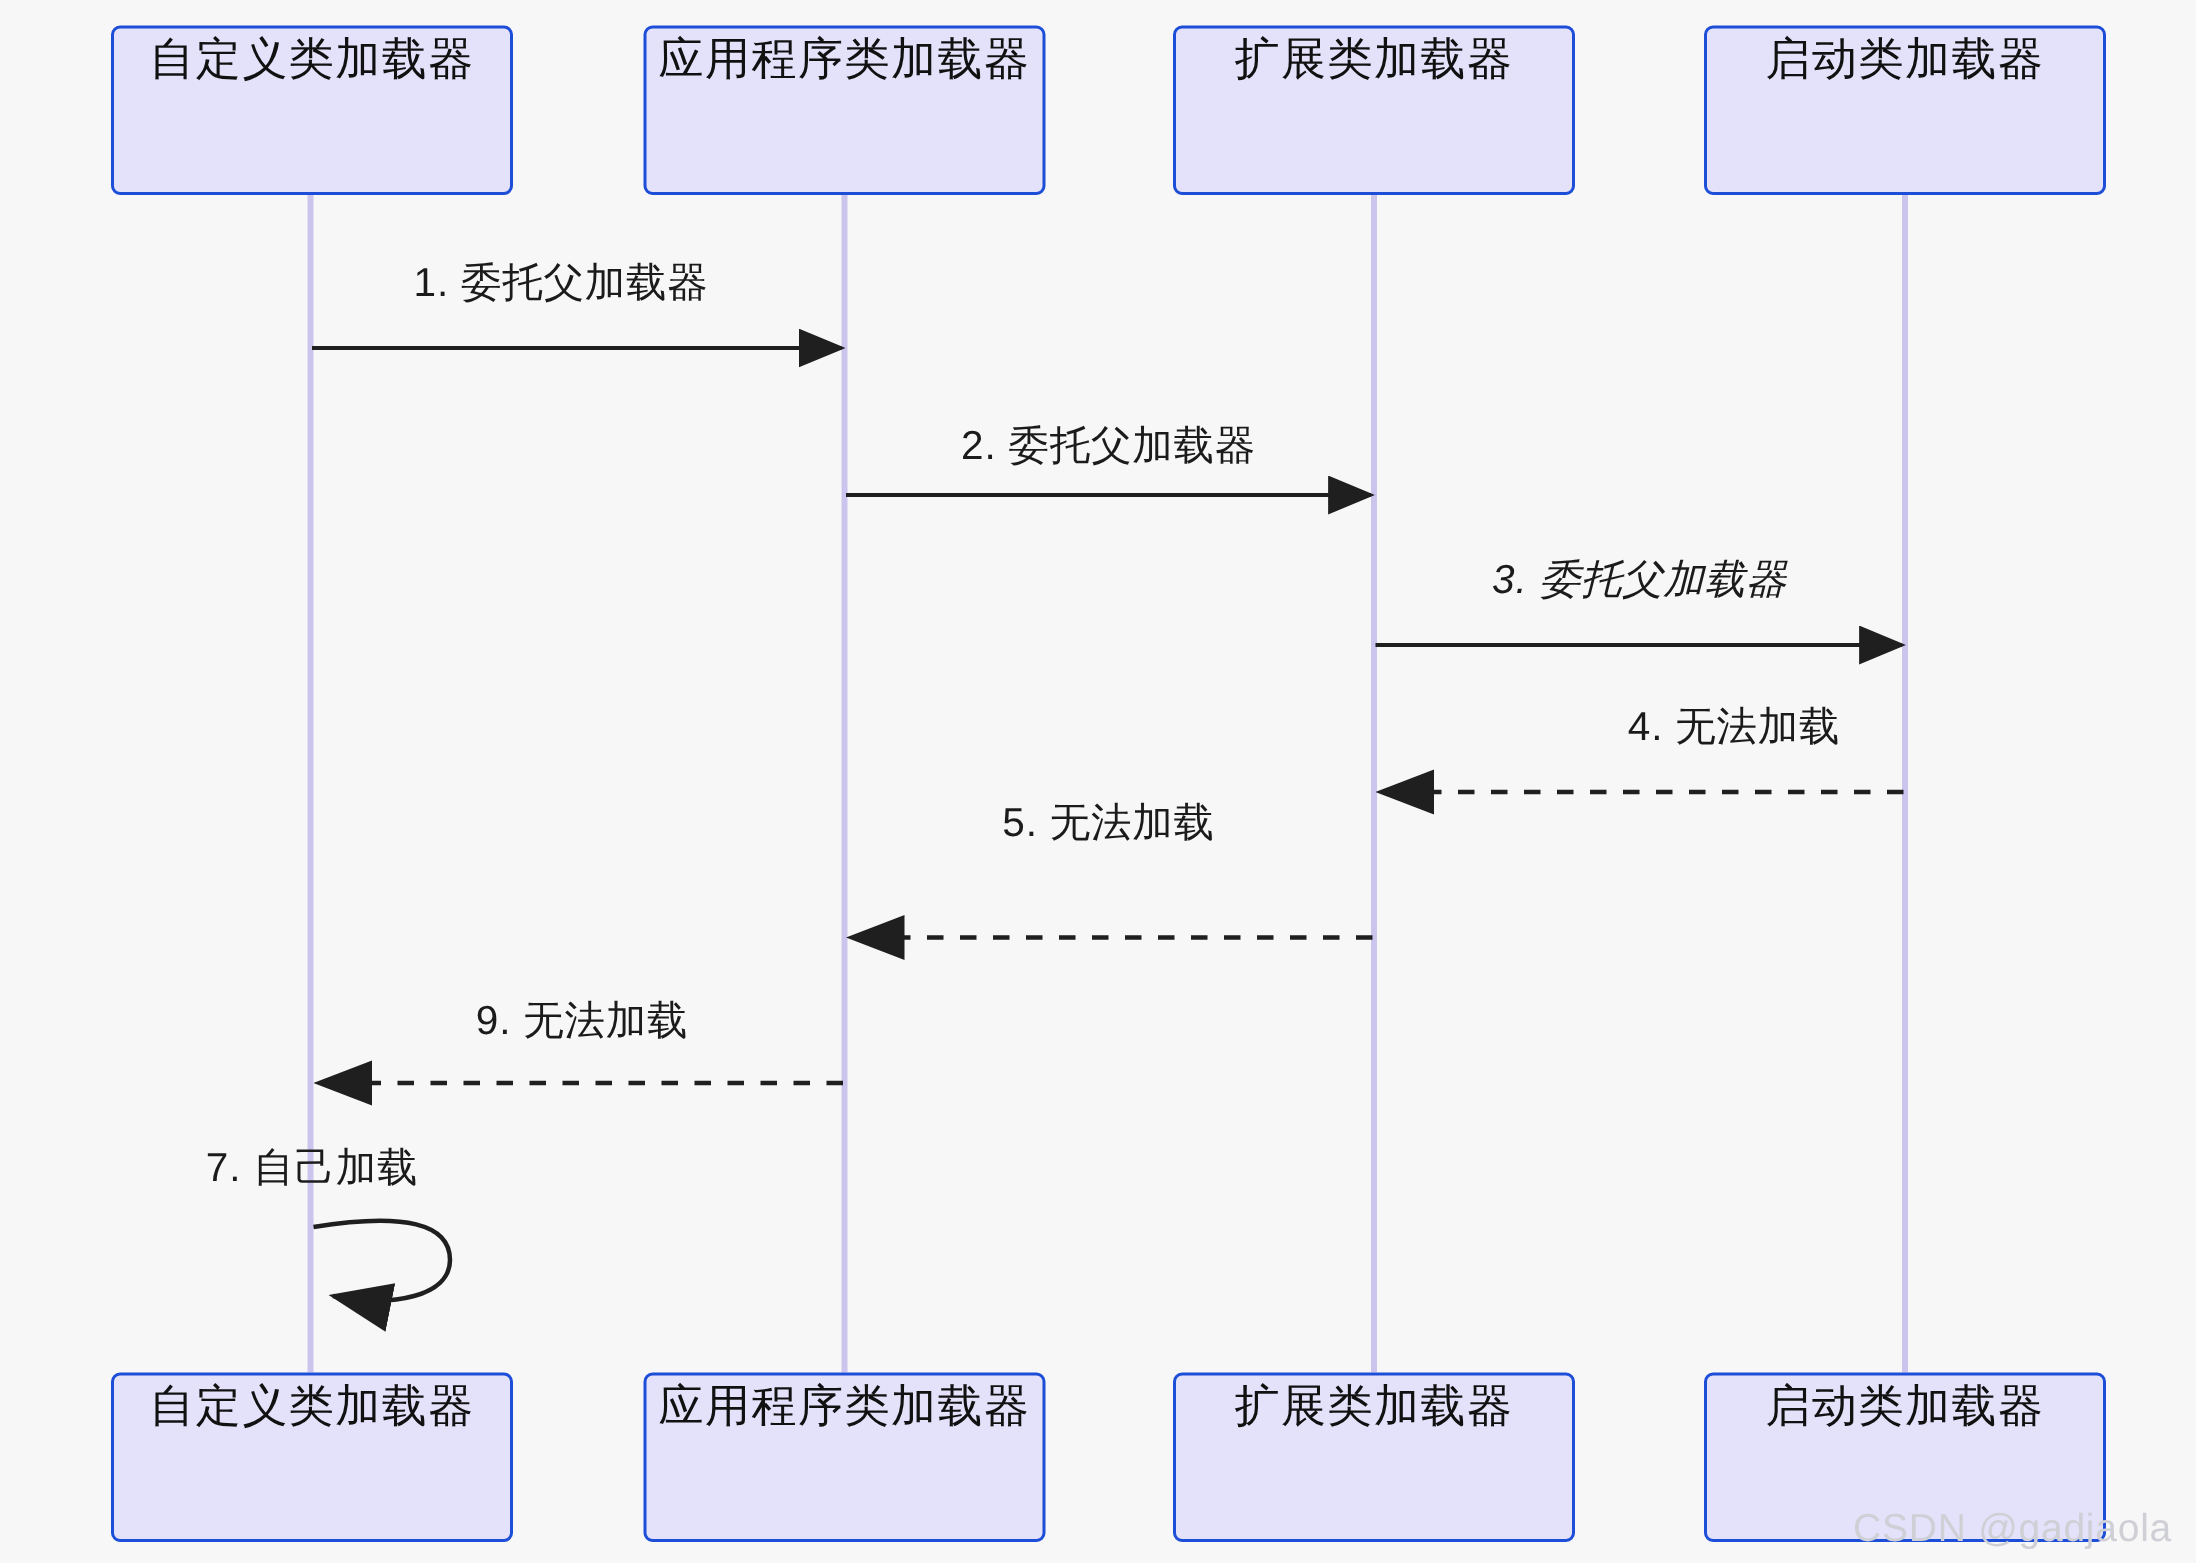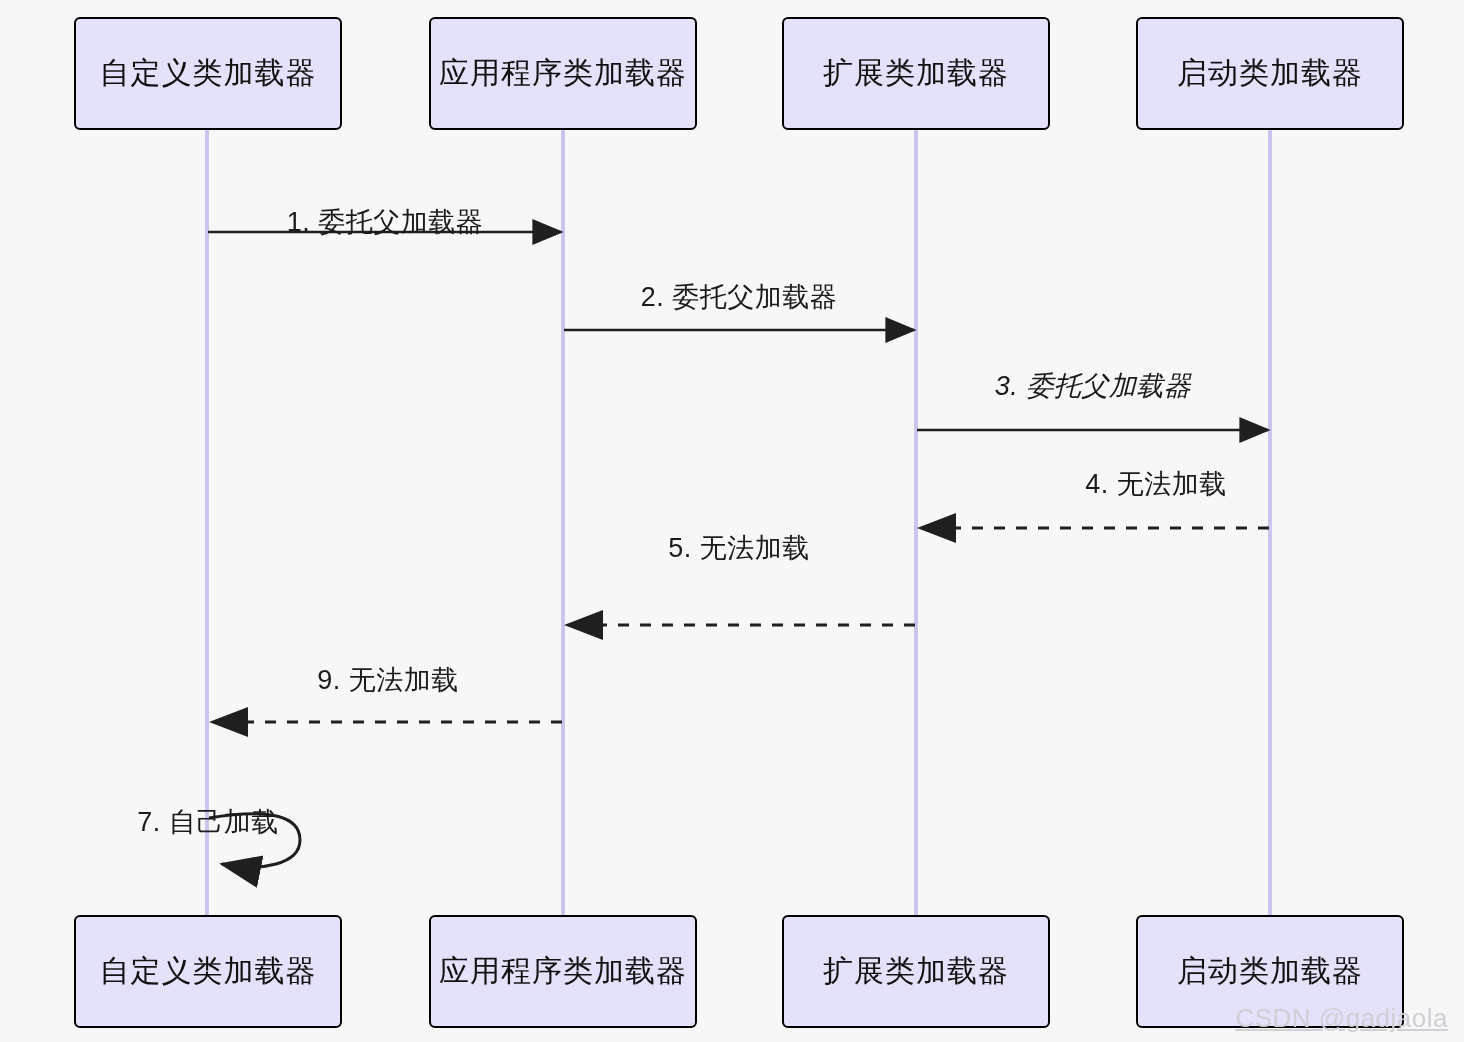--- a/index.html
+++ b/index.html
@@ -19,24 +19,24 @@
     position: absolute;
     left: 0;
     top: 0;
     width: 1464px;
     height: 1042px;
   }
   .actor-box {
     position: absolute;
     box-sizing: border-box;
     background: #e4e1fa;
-    border: 2px solid #000000;
+    border: 2px solid #1d4ed8;
     border-radius: 6px;
     display: flex;
-    align-items: center;
+    align-items: flex-start;
     justify-content: center;
   }
   .actor-label {
     font-size: 30px;
     color: #111111;
     letter-spacing: 1px;
     white-space: nowrap;
   }
   .msg-label {
     position: absolute;
@@ -47,21 +47,20 @@
     letter-spacing: 0.5px;
   }
   .watermark {
     position: absolute;
     right: 16px;
     bottom: 8px;
     font-size: 26px;
     color: #cfcfd6;
     white-space: nowrap;
     letter-spacing: 0.5px;
-    text-decoration: underline;
   }
 </style>
 </head>
 <body>
 
 <div id="canvas">
 
   <svg class="layer" viewBox="0 0 1464 1042">
     <defs>
       <marker id="arrowSolid" viewBox="0 0 12 10" refX="11" refY="5" markerWidth="12" markerHeight="10" orient="auto-start-reverse">
@@ -124,29 +123,29 @@
   </div>
 
   <div class="actor-box" style="left:782px; top:915px; width:268px; height:113px;">
     <span class="actor-label">扩展类加载器</span>
   </div>
 
   <div class="actor-box" style="left:1136px; top:915px; width:268px; height:113px;">
     <span class="actor-label">启动类加载器</span>
   </div>
 
-  <div class="msg-label" style="left:385px; top:170px;margin-top:34px;">1. 委托父加载器</div>
+  <div class="msg-label" style="left:374px; top:170px;">1. 委托父加载器</div>
 
   <div class="msg-label" style="left:739px; top:279px;">2. 委托父加载器</div>
 
   <div class="msg-label" style="left:1093px; top:368px;font-style:italic;">3. 委托父加载器</div>
 
   <div class="msg-label" style="left:1156px; top:466px;">4. 无法加载</div>
 
   <div class="msg-label" style="left:739px; top:530px;">5. 无法加载</div>
 
   <div class="msg-label" style="left:388px; top:662px;">9. 无法加载</div>
 
-  <div class="msg-label" style="left:208px; top:760px;margin-top:44px;">7. 自己加载</div>
+  <div class="msg-label" style="left:208px; top:760px;">7. 自己加载</div>
 
   <div class="watermark">CSDN @gadjaola</div>
 
 </div>
 
 </body></html>

